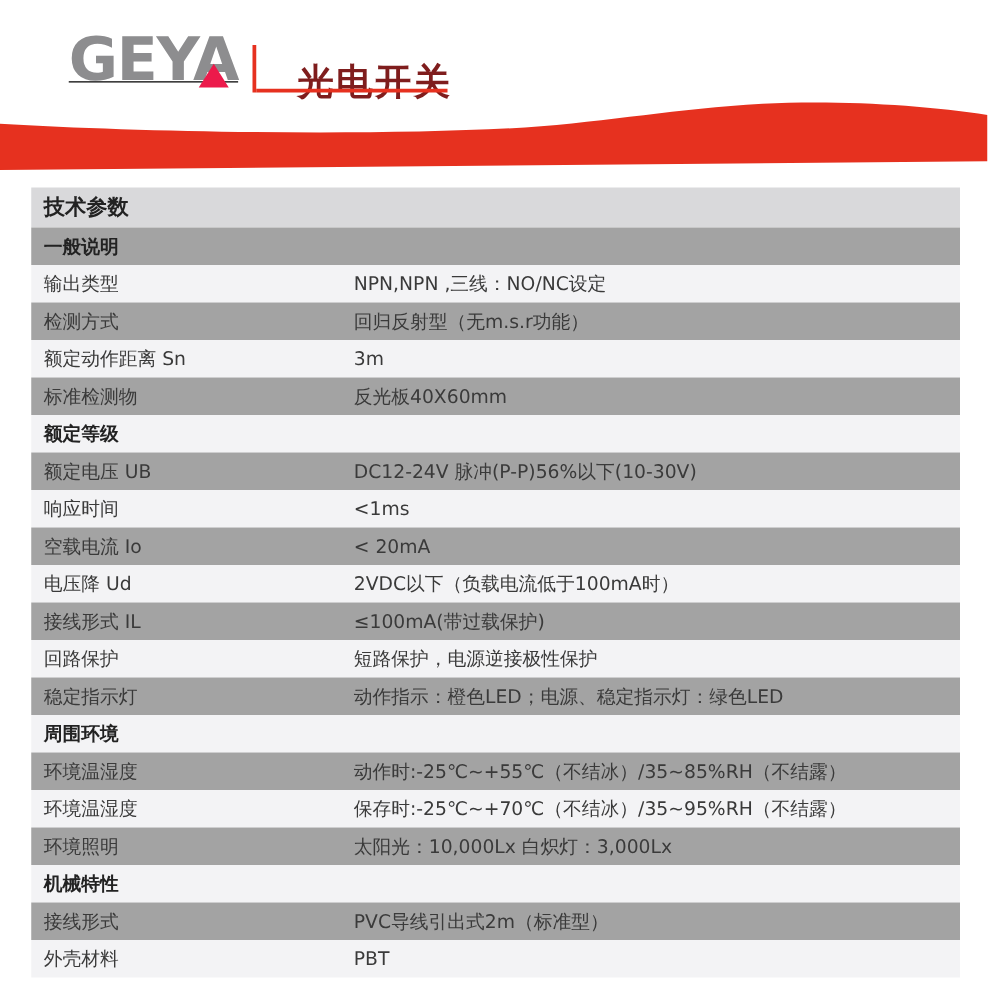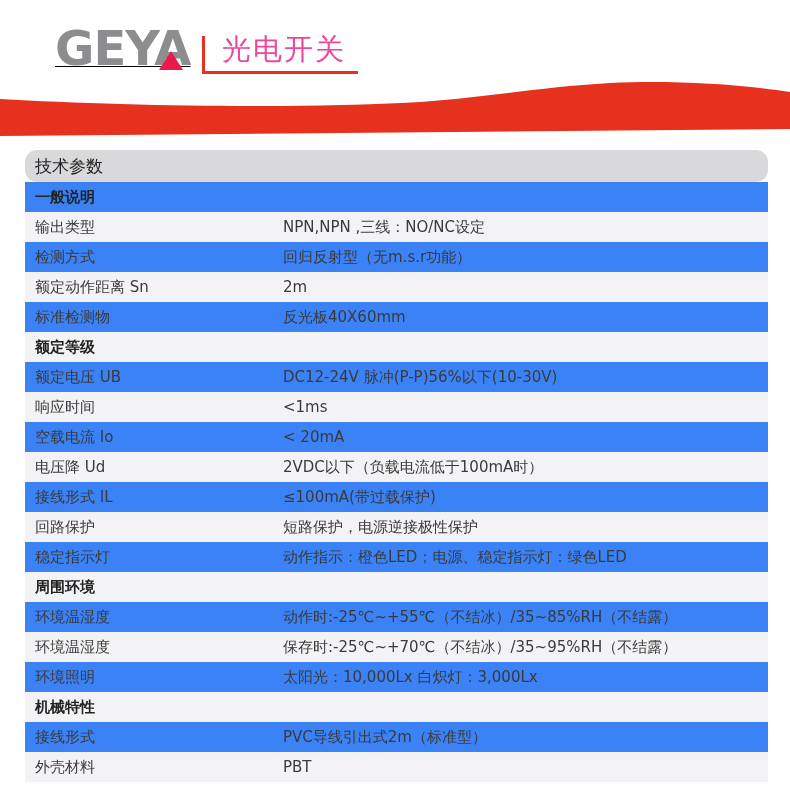--- a/index.html
+++ b/index.html
@@ -37,24 +37,24 @@
     border-right:12px solid transparent;
     border-bottom:19px solid var(--triangle-red);
   }
   .header-divider{
     position:absolute;left:202px;top:36px;
     width:3px;height:38px;
     background:var(--brand-red);
   }
   .page-title{
     position:absolute;left:222px;top:33px;
-    margin:0;
+    margin:16px;
     font-size:29px;
-    font-weight:400;
-    color:#ec4899;
+    font-weight:700;
+    color:#7f1d1d;
     line-height:32px;
     letter-spacing:2px;
   }
   .title-underline{
     position:absolute;left:205px;top:71px;
     width:153px;height:3px;
     background:var(--brand-red);
   }
   .wave{
     position:absolute;top:0;left:0;
@@ -63,34 +63,33 @@
   }
   .spec{
     position:absolute;top:150px;left:25px;
     width:743px;
   }
   .spec-title{
     height:32px;
     background:var(--bar-bg);
     color:var(--text-dark);
     font-size:17px;
-    font-weight:normal;
+    font-weight:bold;
     line-height:32px;
     padding-left:10px;
     box-sizing:border-box;
-    border-radius:12px;
   }
   .spec-rows{width:100%;}
   .spec-row{
     display:flex;
     align-items:center;
     height:30px;
     font-size:15px;
     color:var(--text-body);
-    background:#3b82f6;
+    background:#a3a3a3;
   }
   .spec-row:nth-child(even){background:var(--row-alt);}
   .spec-row .label{
     width:248px;
     padding-left:10px;
     flex:none;
     white-space:nowrap;
     overflow:hidden;
   }
   .spec-row .value{
@@ -130,21 +129,21 @@
       <div class="spec-row">
         <span class="label">输出类型</span>
         <span class="value">NPN,NPN ,三线：NO/NC设定</span>
       </div>
       <div class="spec-row">
         <span class="label">检测方式</span>
         <span class="value">回归反射型（无m.s.r功能）</span>
       </div>
       <div class="spec-row">
         <span class="label">额定动作距离 Sn</span>
-        <span class="value">2m</span>
+        <span class="value">3m</span>
       </div>
       <div class="spec-row">
         <span class="label">标准检测物</span>
         <span class="value">反光板40X60mm</span>
       </div>
       <div class="spec-row section">
         <span class="label">额定等级</span>
       </div>
       <div class="spec-row">
         <span class="label">额定电压 UB</span>

